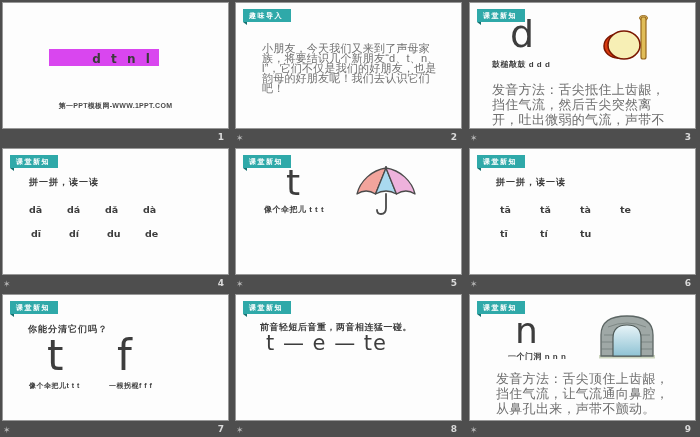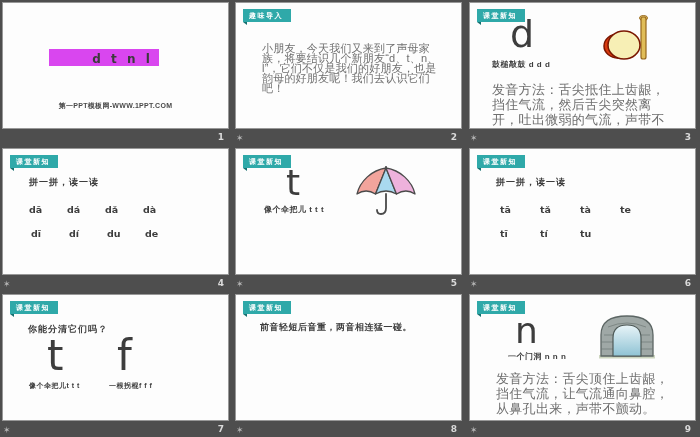--- a/index.html
+++ b/index.html
@@ -129,20 +129,21 @@
       <div class="caption" style="left:106px;top:86px;font-size:7px">一根拐棍f f f</div>
     </div>
     <div class="star">✶</div>
     <div class="num">7</div>
   </div>
 
   <div class="cell" style="left:233px;top:292px">
     <div class="thumb">
       <div class="badge">课堂新知</div>
       <div class="ptitle" style="left:24px;top:26px;letter-spacing:0.5px">前音轻短后音重，两音相连猛一碰。</div>
+      <div class="blend">t — e — te</div>
     </div>
     <div class="star">✶</div>
     <div class="num">8</div>
   </div>
 
   <div class="cell" style="left:467px;top:292px">
     <div class="thumb">
       <div class="badge">课堂新知</div>
       <div class="bigletter" style="left:45px;top:18px;font-size:36px">n</div>
       <div class="caption" style="left:38px;top:56px">一个门洞 n n n</div>

